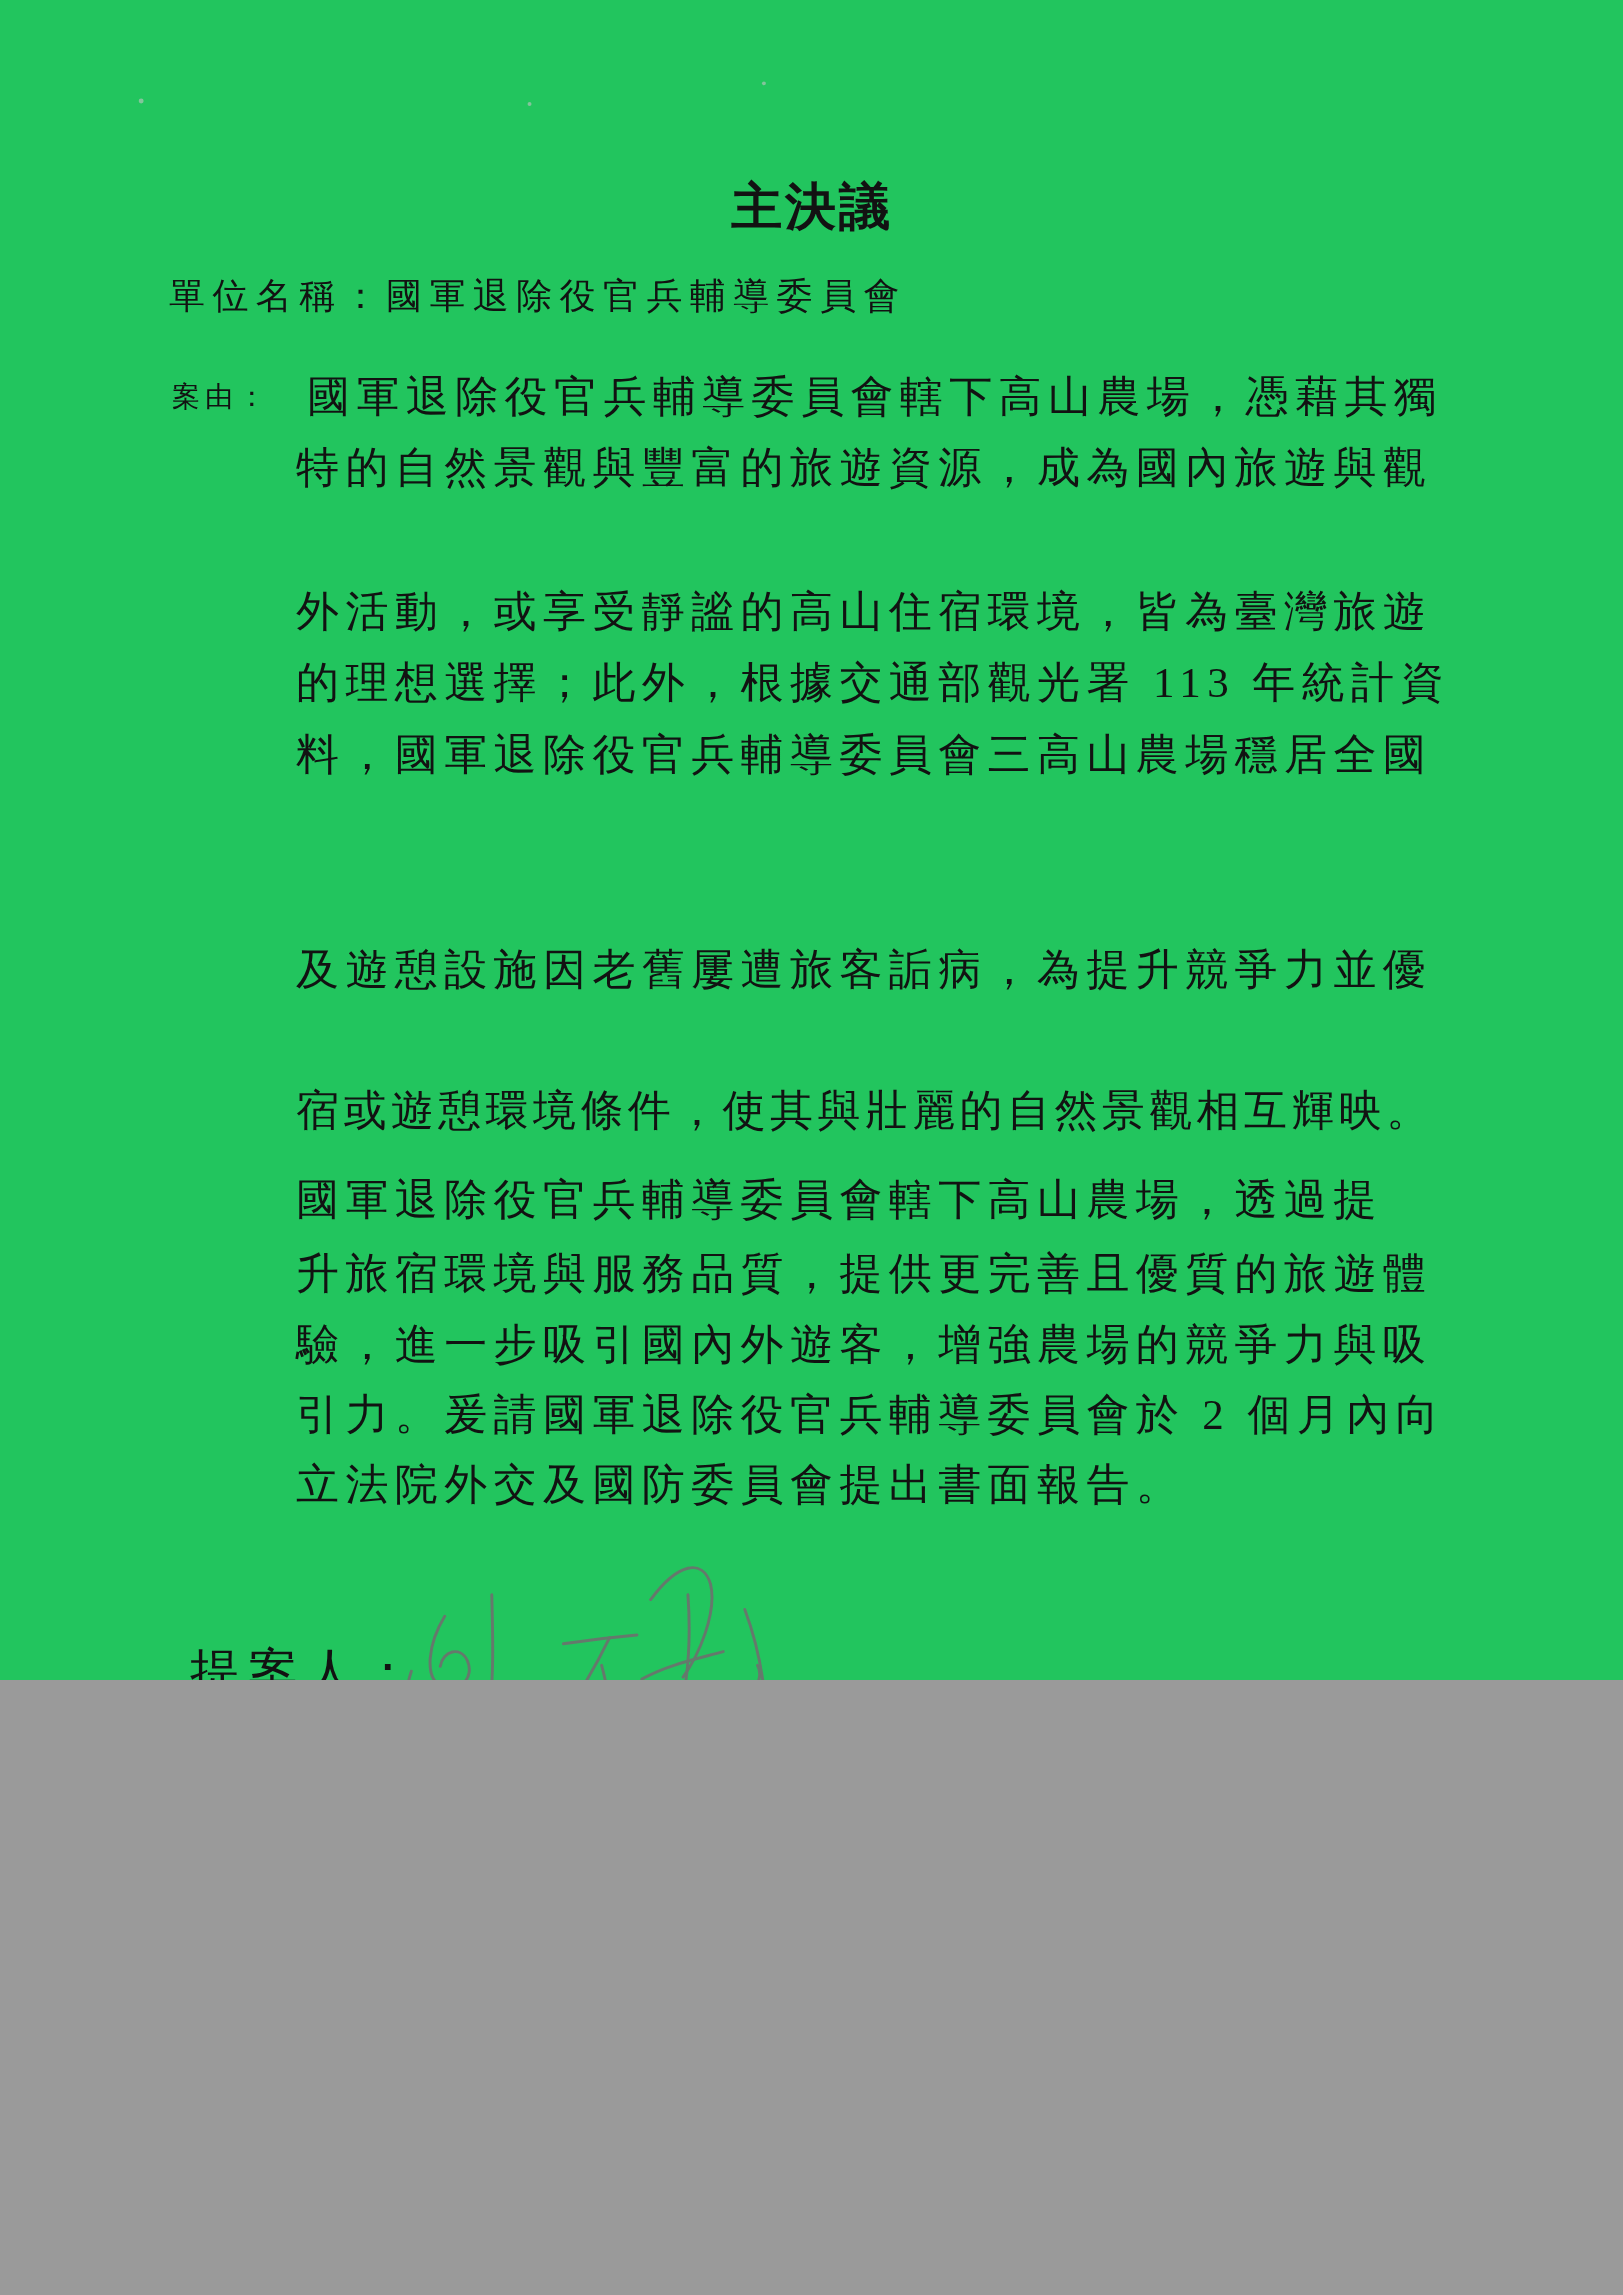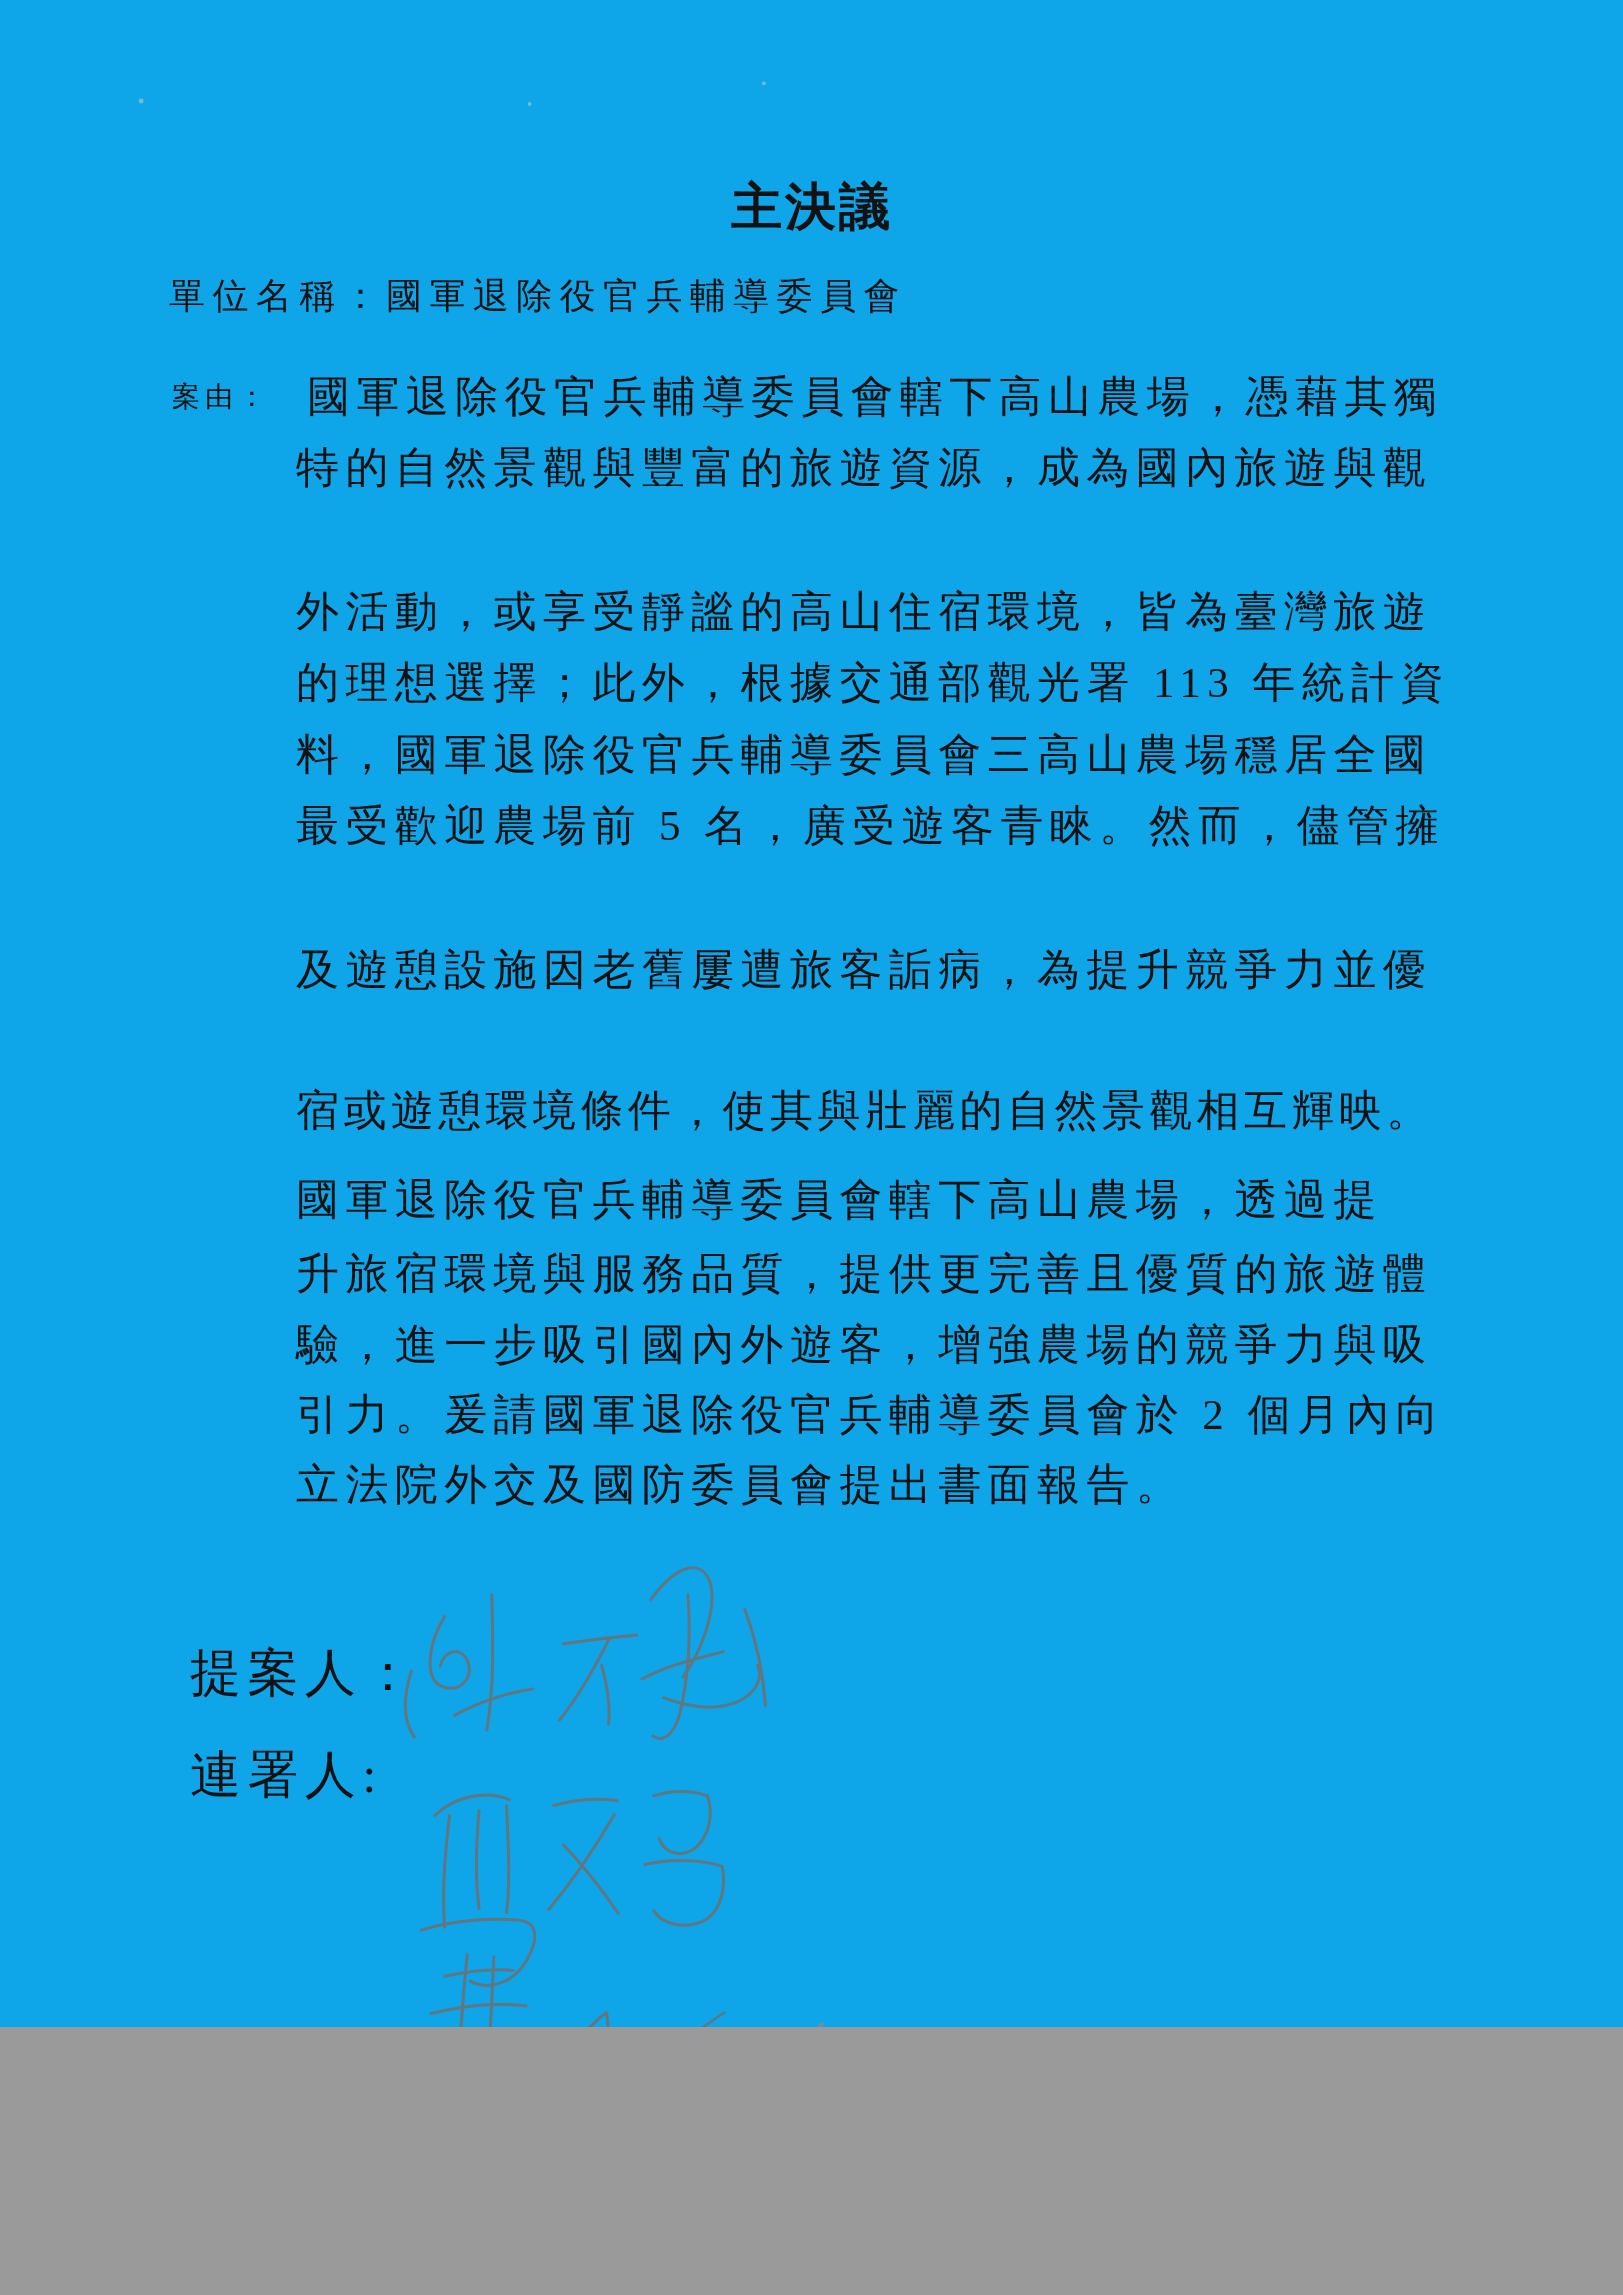--- a/index.html
+++ b/index.html
@@ -1,19 +1,19 @@
 <!DOCTYPE html>
 <html style="font-size:7.8px"><head>
 <meta charset="utf-8">
 <style>
   html,body{margin:0;padding:0;background:#9a9a9a;}
   .page{
     position:relative;
-    width:1624px;height:2027px;
-    background:#0ea5e9;
+    width:1624px;height:1680px;
+    background:#22c55e;
     overflow:hidden;
     font-family:"Liberation Serif","DejaVu Serif",serif;
     color:#121212;
   }
   .doc-title{
     position:absolute;top:180px;left:0;width:1624px;
     text-align:center;
     font-size:51px;line-height:54px;
     font-weight:bold;letter-spacing:2.9px;white-space:pre;
   }
@@ -46,21 +46,20 @@
 
   <div class="unit-line"><span>單位名稱：</span><span>國軍退除役官兵輔導委員會</span></div>
 
   <div class="case-label">案由：</div>
 
   <div class="ln ln-first" style="top:374px">國軍退除役官兵輔導委員會轄下高山農場，憑藉其獨</div>
   <div class="ln" style="top:445px">特的自然景觀與豐富的旅遊資源，成為國內旅遊與觀</div>
   <div class="ln" style="top:589px">外活動，或享受靜謐的高山住宿環境，皆為臺灣旅遊</div>
   <div class="ln" style="top:660px">的理想選擇；此外，根據交通部觀光署 113 年統計資</div>
   <div class="ln" style="top:732px">料，國軍退除役官兵輔導委員會三高山農場穩居全國</div>
-  <div class="ln" style="top:803px">最受歡迎農場前 5 名，廣受遊客青睞。然而，儘管擁</div>
   <div class="ln" style="top:947px">及遊憩設施因老舊屢遭旅客詬病，為提升競爭力並優</div>
   <div class="ln ln-tight" style="top:1088px">宿或遊憩環境條件，使其與壯麗的自然景觀相互輝映。</div>
 
   <div class="ln" style="top:1177px">國軍退除役官兵輔導委員會轄下高山農場，透過提</div>
   <div class="ln" style="top:1251px">升旅宿環境與服務品質，提供更完善且優質的旅遊體</div>
   <div class="ln" style="top:1322px">驗，進一步吸引國內外遊客，增強農場的競爭力與吸</div>
   <div class="ln" style="top:1392px">引力。爰請國軍退除役官兵輔導委員會於 2 個月內向</div>
   <div class="ln" style="top:1462px">立法院外交及國防委員會提出書面報告。</div>
 
   <div class="sig-label" style="top:1652px">提案人：</div>

